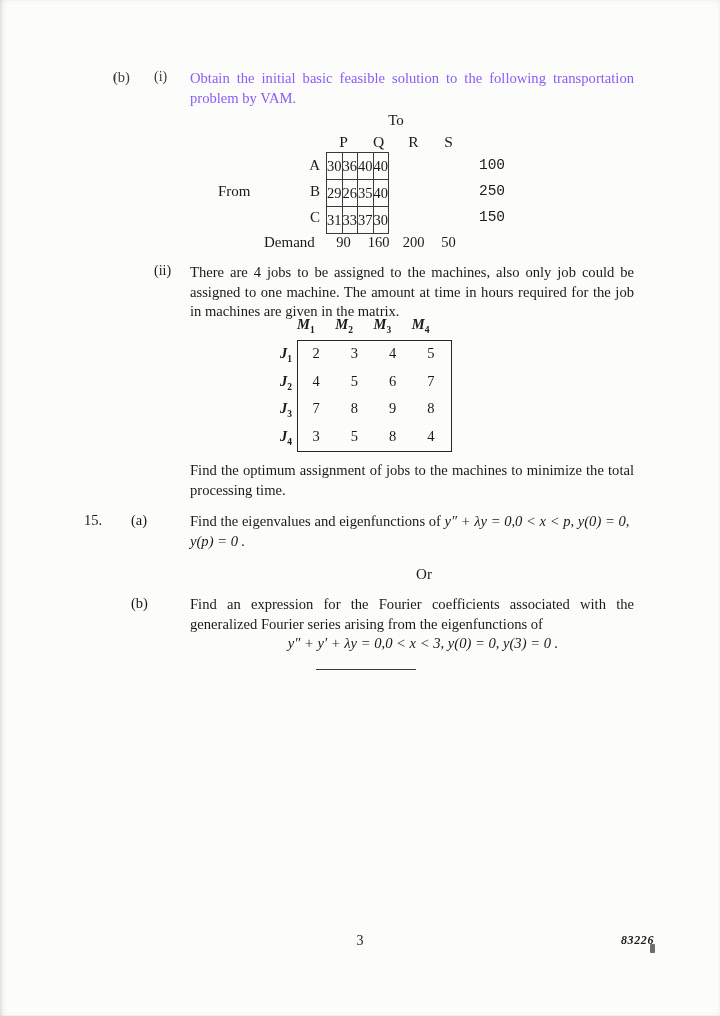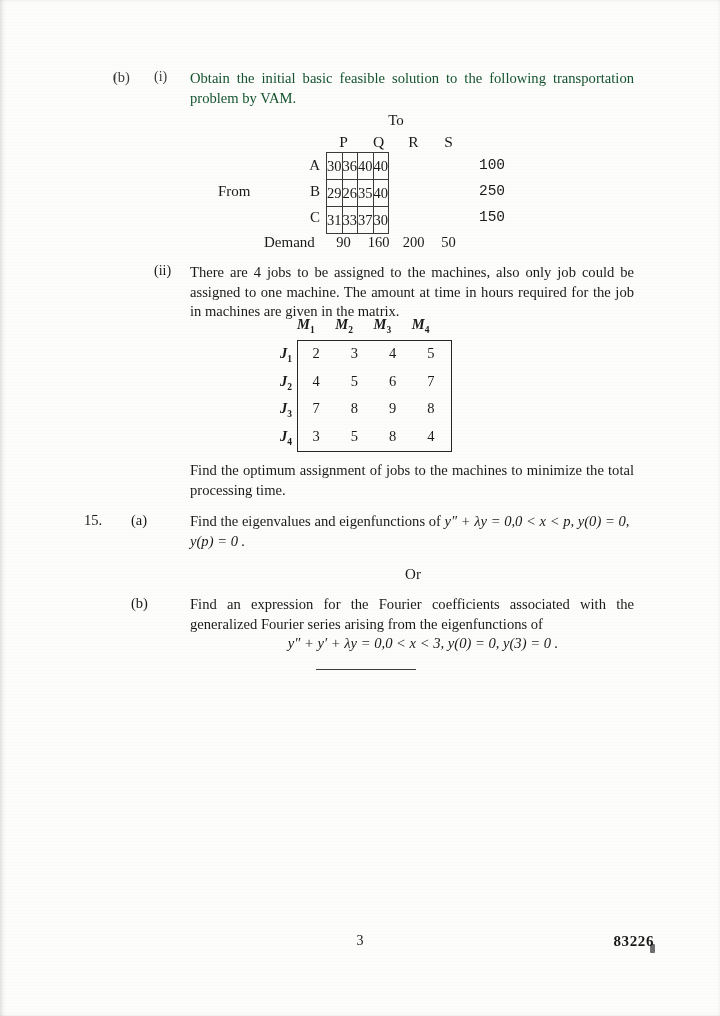--- a/index.html
+++ b/index.html
@@ -70,21 +70,21 @@
     line-height: 19.5px;
     text-align: justify;
     text-justify: inter-word;
   }
   .body-text.last-left { text-align: left; }
 
   .mono-center { text-align: center; }
 
   
   .faded { color: #3b3b3b; }
-  .faded-strong { color: #14532d; }
+  .faded-strong { color: #8b5cf6; }
 
   
   .tt-wrap { position: absolute; left: 0; top: 0; }
 
   .tt-to {
     position: absolute;
     left: 326px; top: 112px;
     width: 140px;
     text-align: center;
     font-size: 15px;
@@ -231,23 +231,24 @@
   .footer-page {
     position: absolute;
     left: 0; top: 933px;
     width: 720px;
     text-align: center;
     font-size: 14px;
   }
   .footer-code {
     position: absolute;
     right: 66px; top: 933px;
-    font-size: 15px;
+    font-size: 12px;
     font-weight: bold;
     letter-spacing: .6px;
+    font-style: italic;
   }
 </style>
 </head>
 <body>
 
 <div class="page">
   <div class="scan-noise"></div>
   <div class="edge-mark"></div>
   <div class="edge-mark b"></div>
 </div>
@@ -373,21 +374,21 @@
 
   <div class="blk lbl-outer" style="left:131px; top:512px;">(a)</div>
 
   <div class="blk body-text last-left" style="left:190px; top:512px; width:450px;">
     <span>Find the eigenvalues and eigenfunctions of</span>
     <span class="math">y″ + λy = 0,0 &lt; x &lt; p, y(0) = 0,</span>
   </div>
 
   <div class="blk body-text math last-left" style="left:190px; top:532px; width:450px;">y(p) = 0 .</div>
 
-  <div class="blk mono-center" style="left:191px; top:566px; width:444px; font-size:15px;">Or</div>
+  <div class="blk mono-center" style="left:202px; top:566px; width:444px; font-size:15px;">Or</div>
 
   <div class="blk lbl-outer" style="left:131px; top:595px;">(b)</div>
 
   <div class="blk body-text" style="left:190px; top:595px; width:444px;">Find an expression for the Fourier coefficients associated with the generalized Fourier series arising from the eigenfunctions of</div>
 
   <div class="blk body-text math last-left" style="left:198px; top:634px; width:450px;text-align:center;">y″ + y′ + λy = 0,0 &lt; x &lt; 3, y(0) = 0, y(3) = 0 .</div>
 
   <div class="rule"></div>
 
   <div class="footer-page">3</div>

